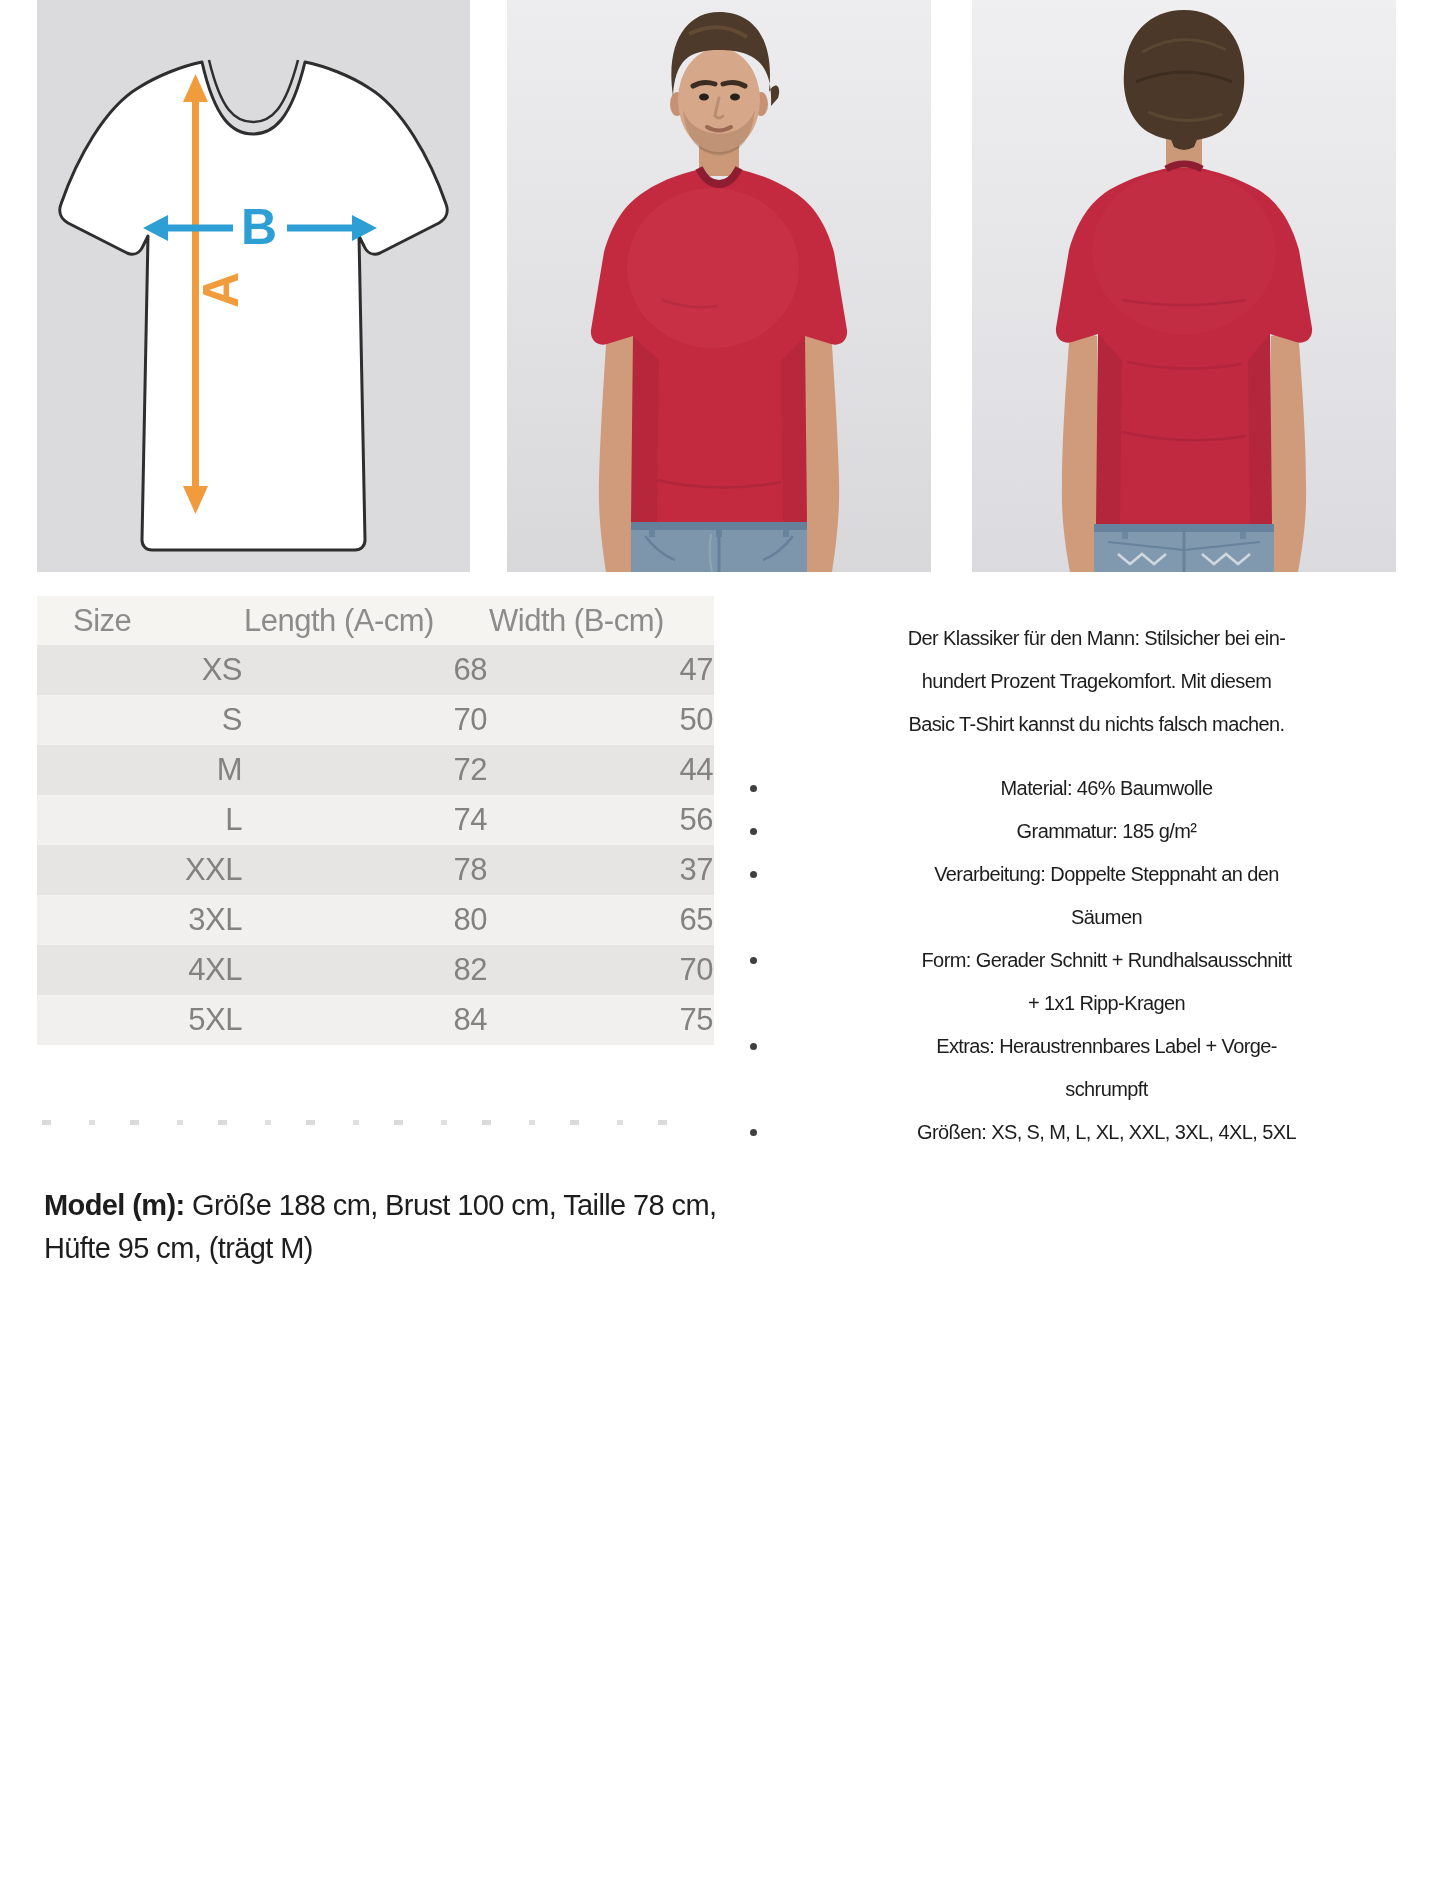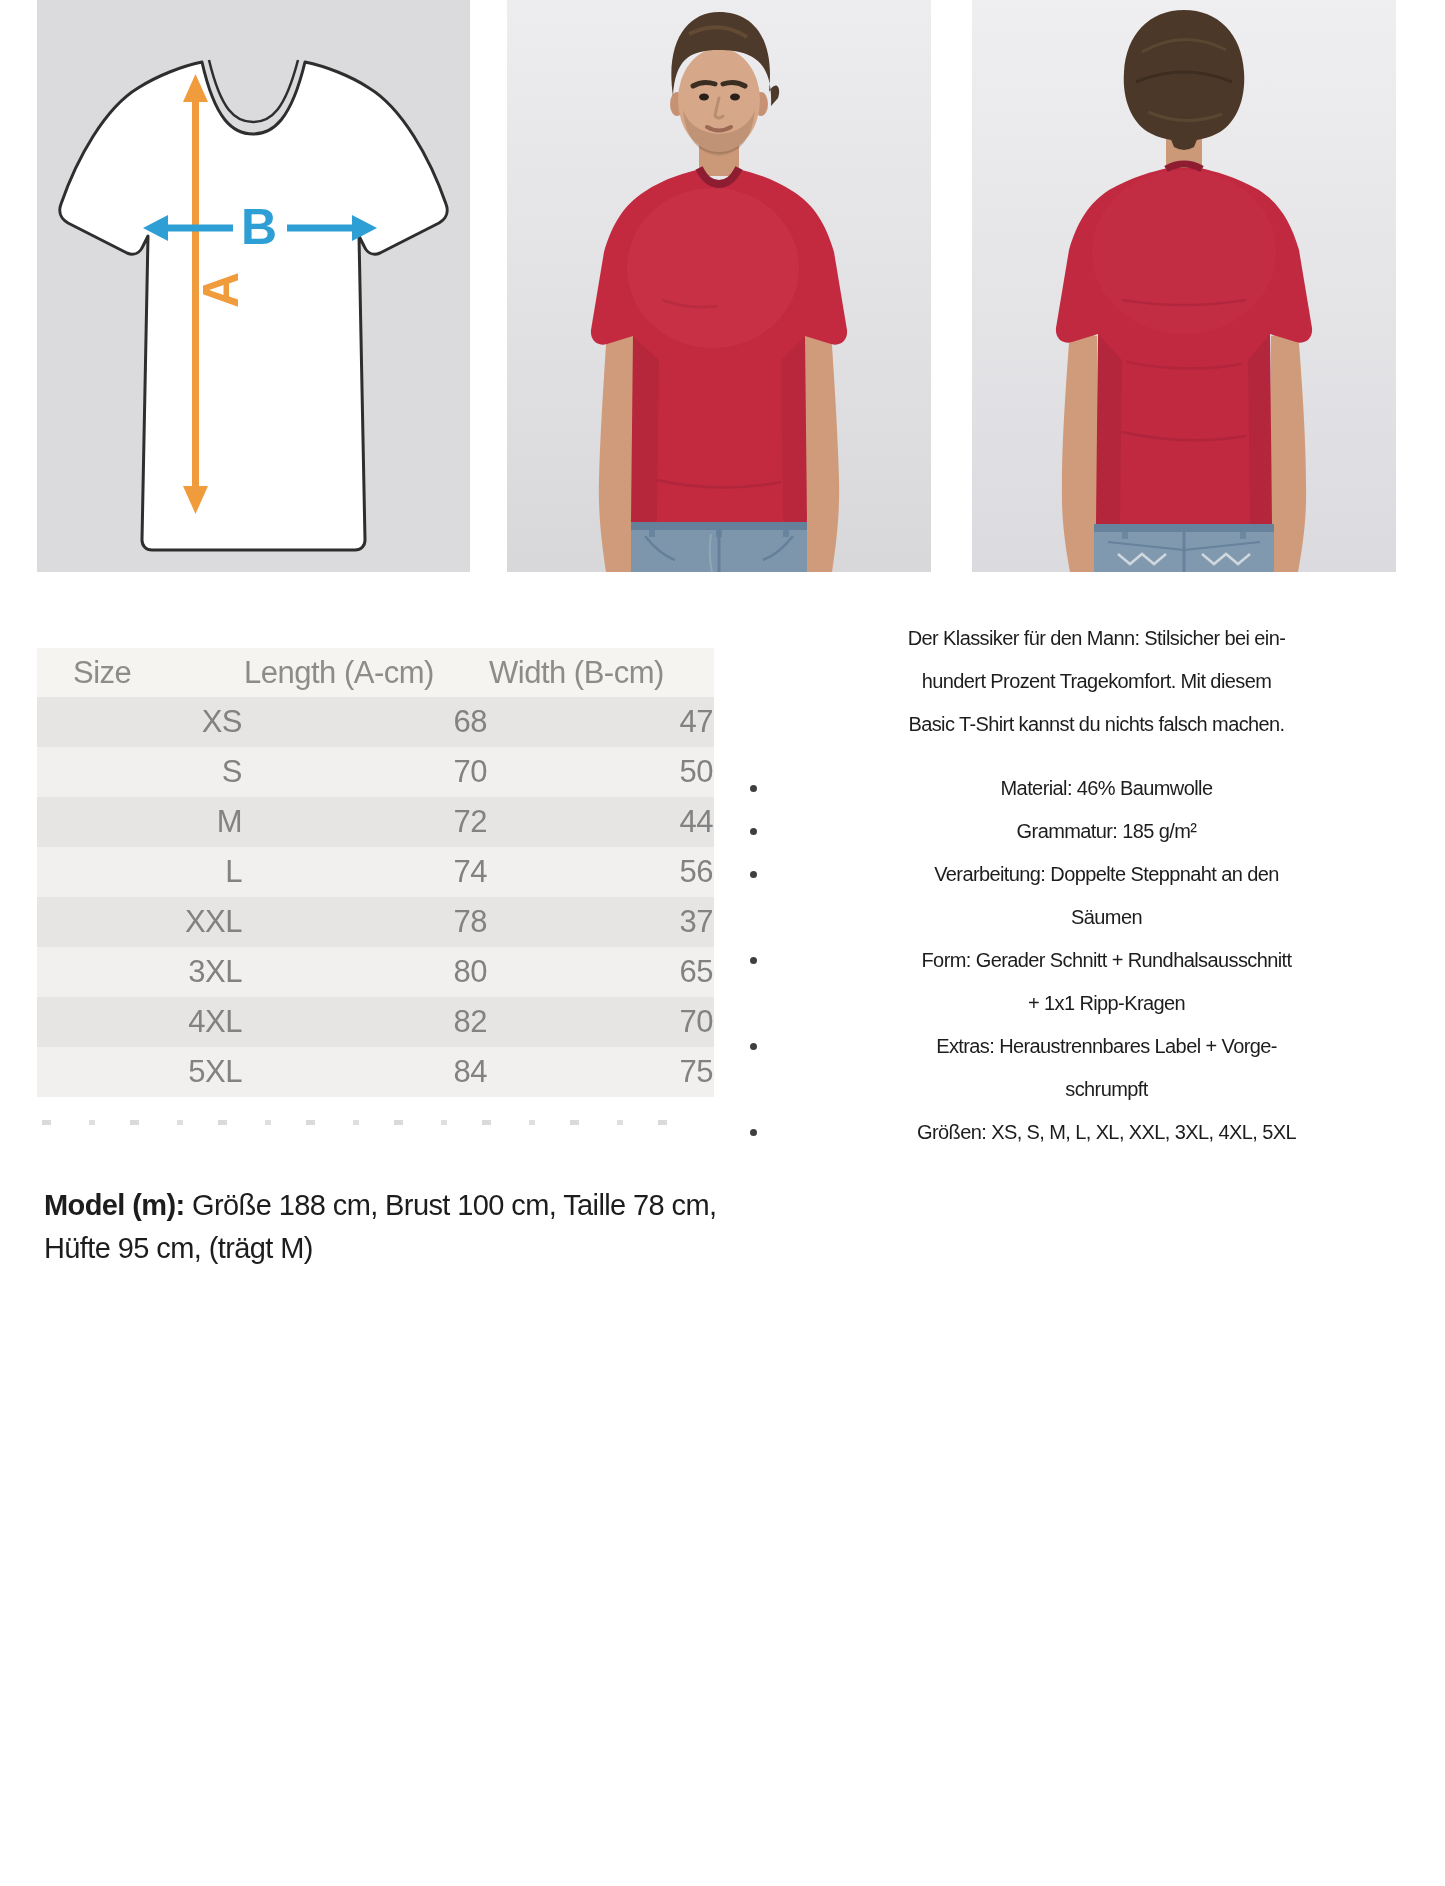--- a/index.html
+++ b/index.html
@@ -7,21 +7,21 @@
         font-family:"Liberation Sans","DejaVu Sans",sans-serif;color:#1d1d1d;}
 
   
   .panel{position:absolute;top:0;height:572px;overflow:hidden;}
   #panel-diagram{left:37px;width:433px;}
   #panel-front{left:507px;width:424px;}
   #panel-back{left:972px;width:424px;}
   .panel svg{display:block;width:100%;height:100%;}
 
   
-  .size-table{position:absolute;left:37px;top:648px;width:677px;border-collapse:collapse;
+  .size-table{position:absolute;left:37px;top:596px;width:677px;border-collapse:collapse;
               table-layout:fixed;font-size:31px;letter-spacing:-0.5px;}
   .size-table col.c1{width:206px;}
   .size-table col.c2{width:245px;}
   .size-table col.c3{width:226px;}
   .size-table th{height:47px;font-weight:normal;text-align:left;color:#8d8c8a;background:#f5f4f1;}
   .size-table td{height:48px;color:#828282;text-align:right;}
   .size-table th:first-child,.size-table td:first-child{padding-left:36px;}
   .size-table tbody tr:nth-child(odd){background:#e6e5e3;}
   .size-table tbody tr:nth-child(even){background:#f1f0ee;}
 

